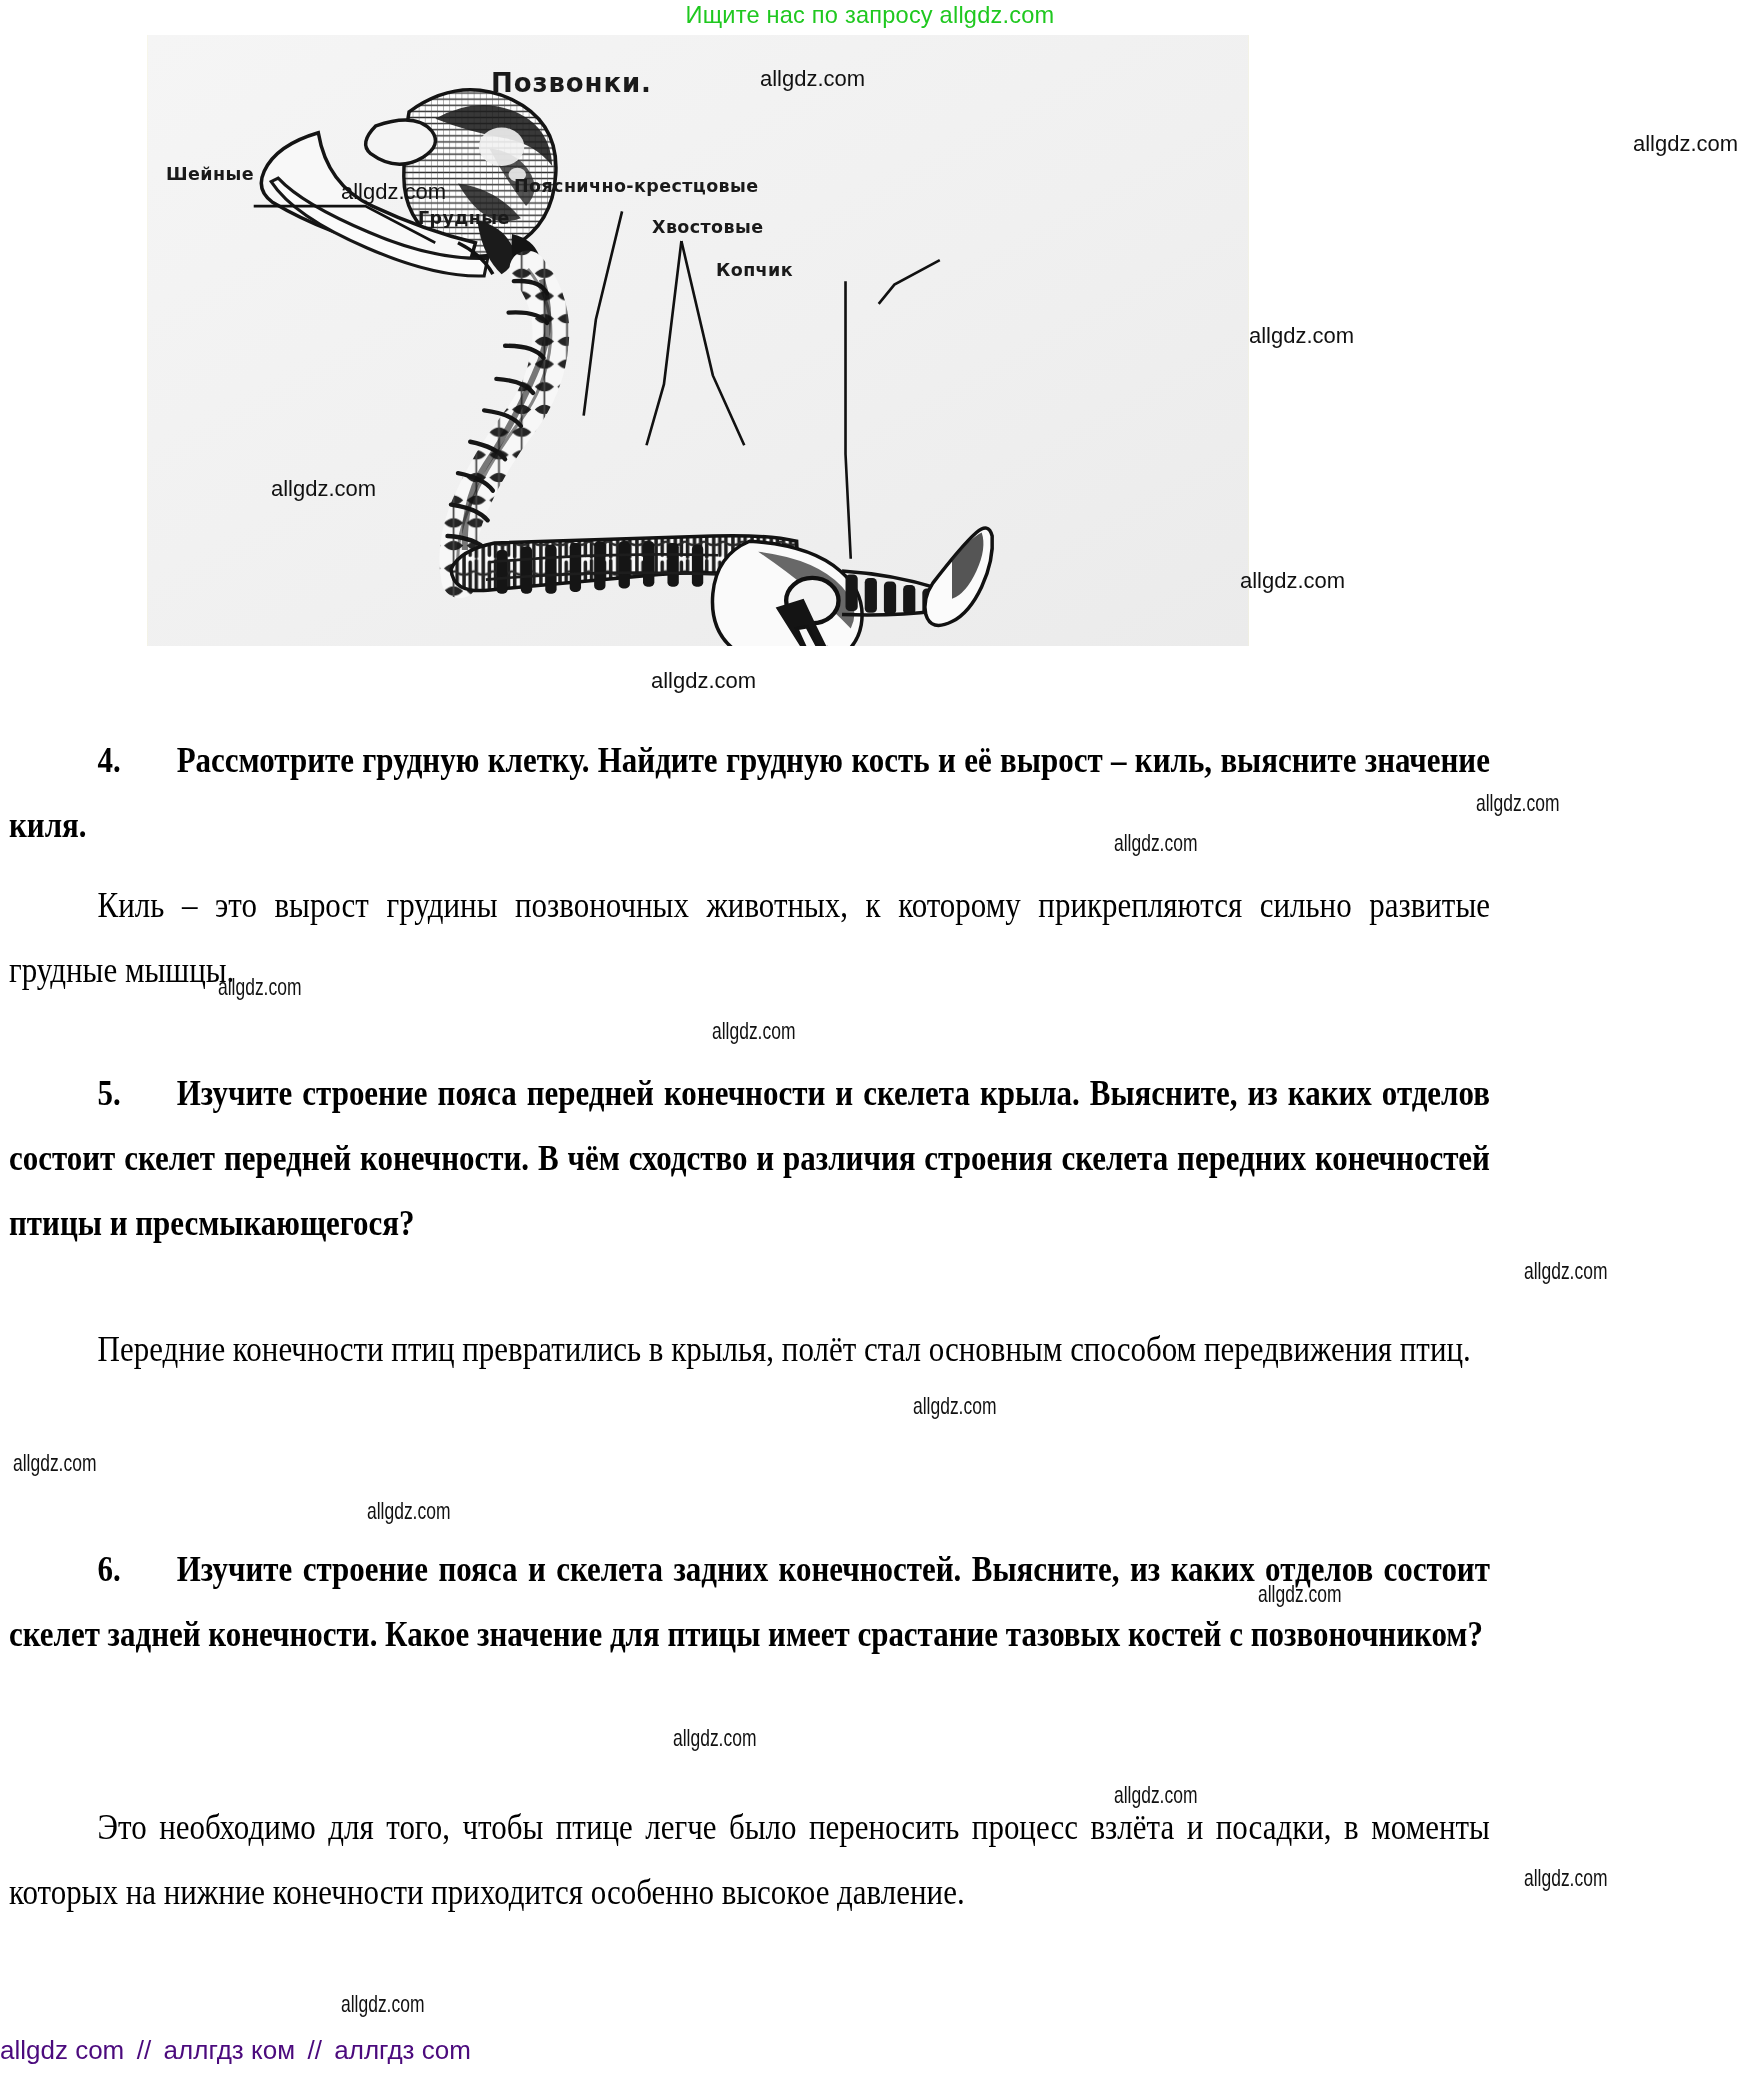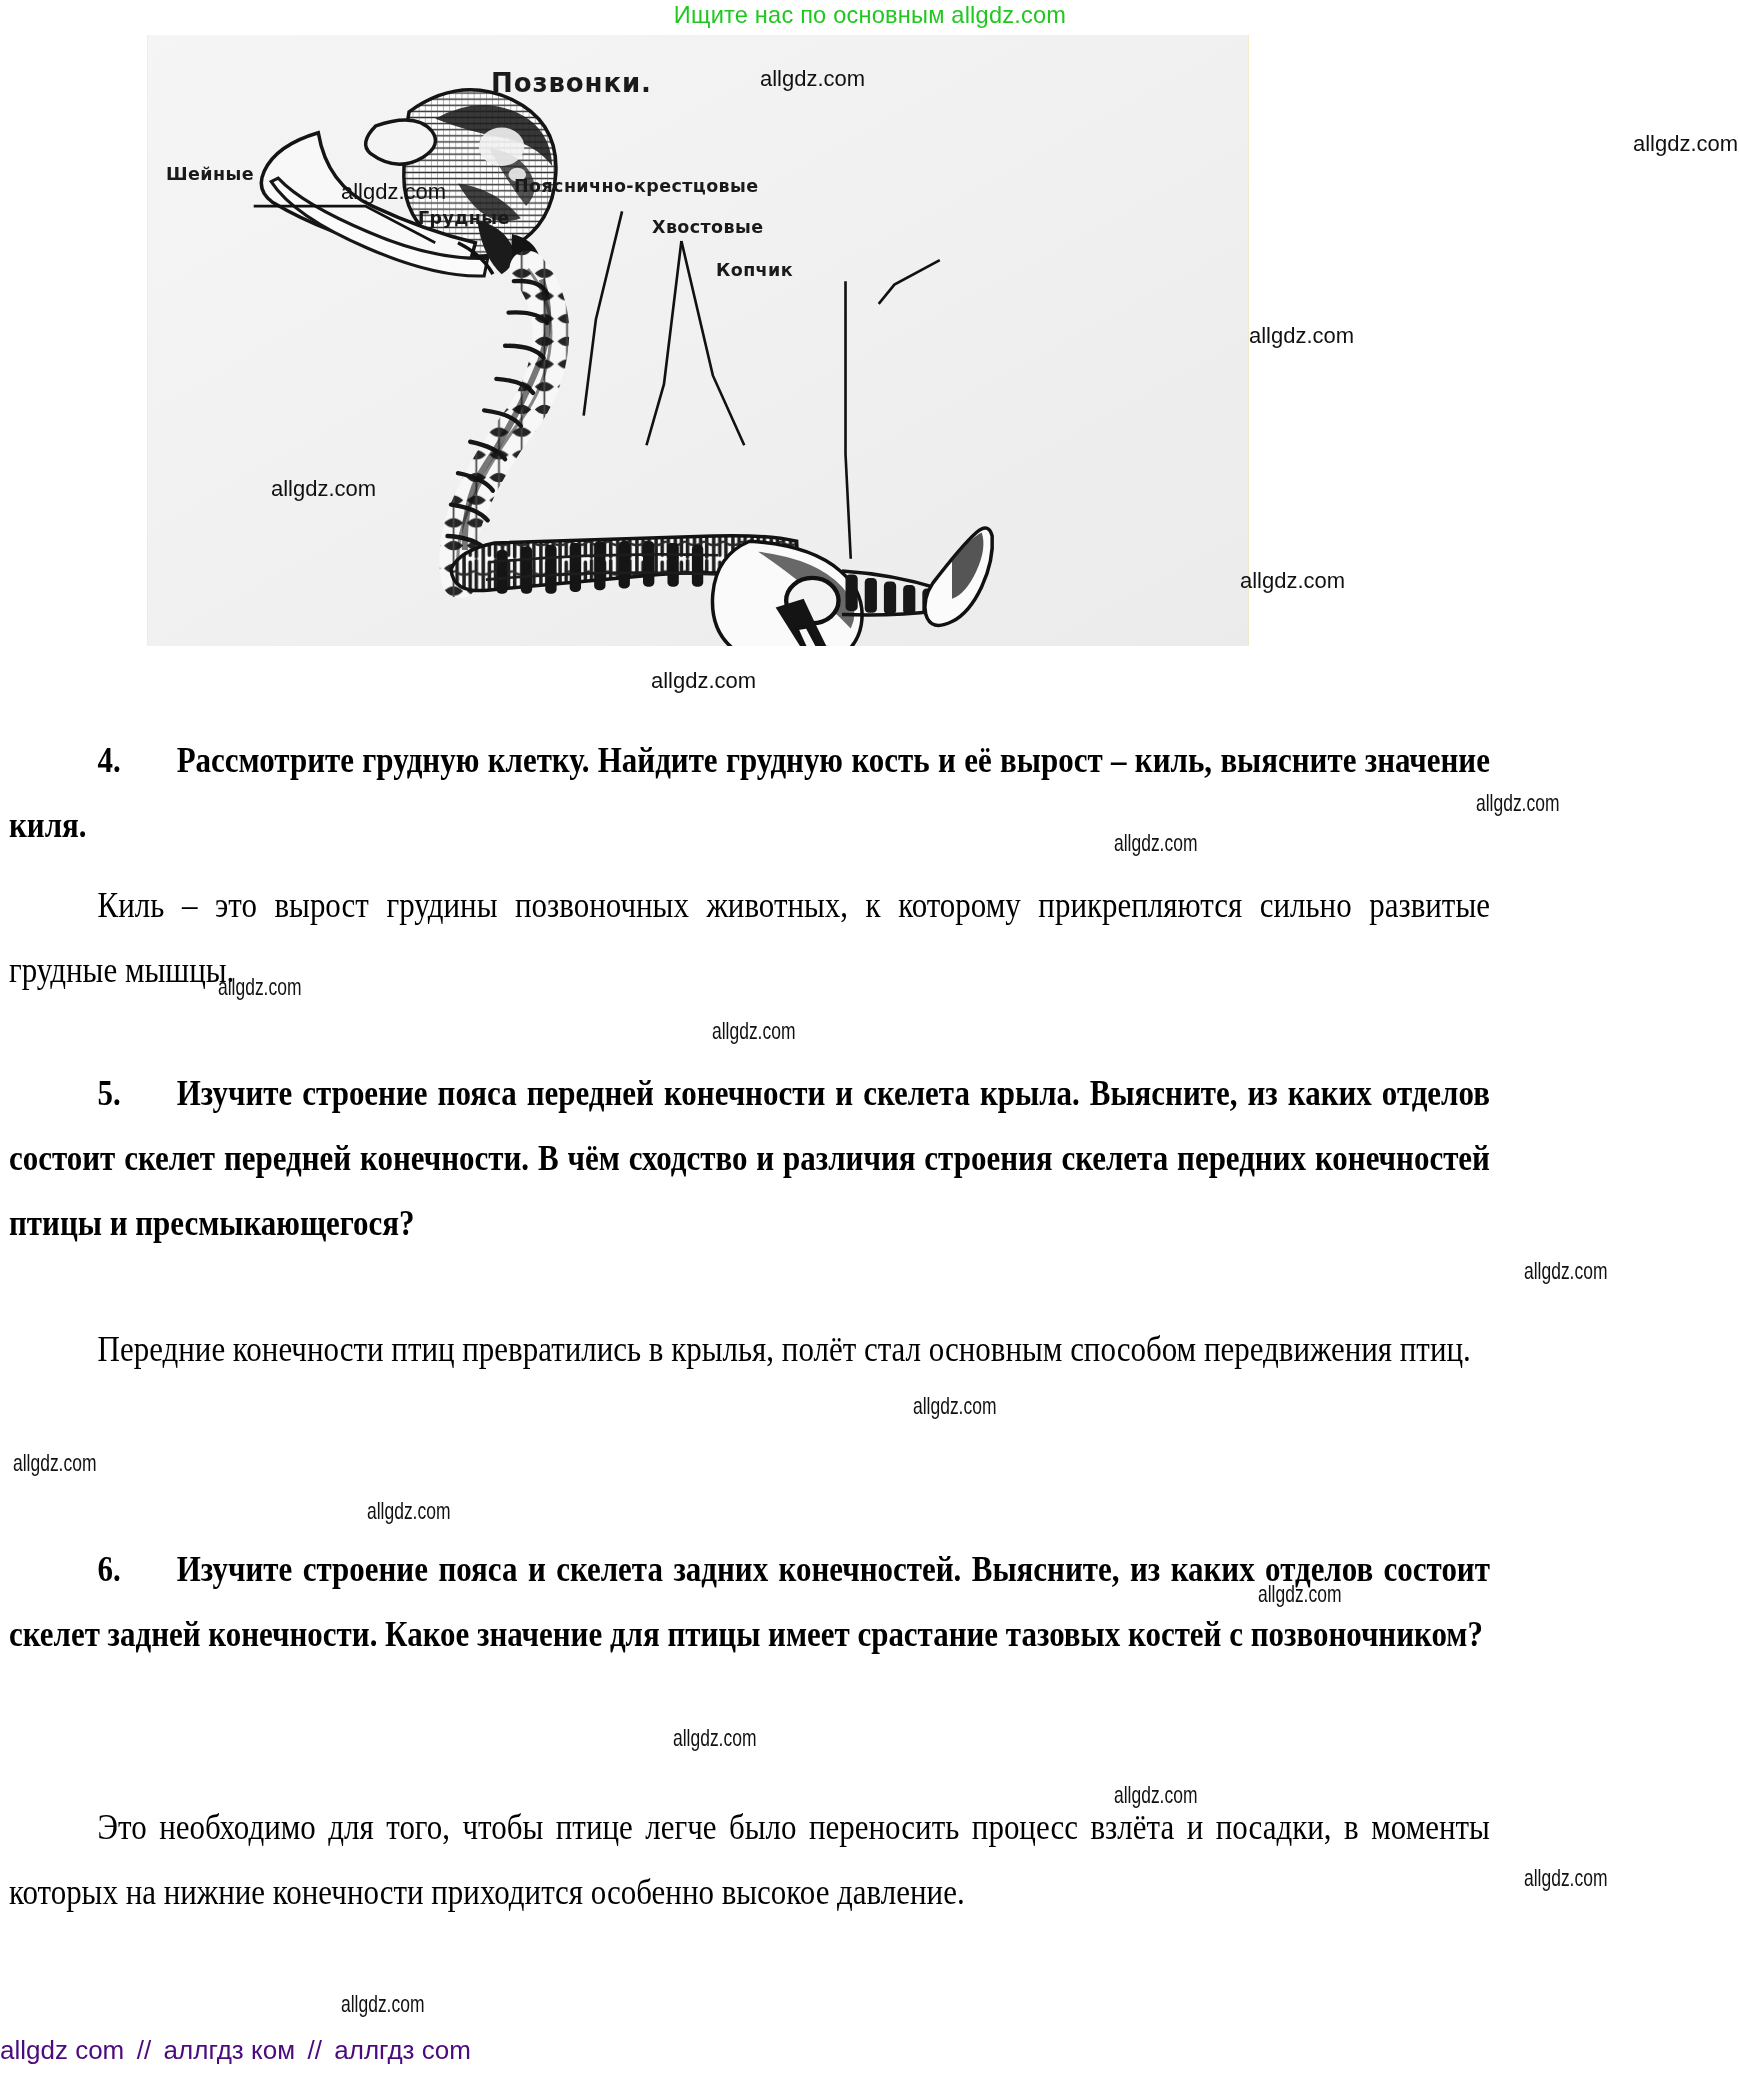--- a/index.html
+++ b/index.html
@@ -29,21 +29,21 @@
     white-space: nowrap;
   }
 
   
   #figure-block {
     position: absolute;
     left: 147px;
     top: 35px;
     width: 1102px;
     height: 611px;
-    background: #fde047;
+    background: #fef9c3;
     overflow: hidden;
   }
   #figure-svg { position: absolute; left: 0; top: 0; }
 
   .fig-label {
     position: absolute;
     font-family: "DejaVu Sans", sans-serif;
     font-weight: bold;
     color: #1a1a1a;
     white-space: nowrap;
@@ -98,21 +98,21 @@
     font-family: "Liberation Sans", sans-serif;
     font-size: 26px;
     color: #4b0a7d;
     white-space: nowrap;
   }
   #footer .sep { color: #4b0a7d; padding: 0 5.2px; }
 </style>
 </head>
 <body>
 
-<div id="search-banner" style="color: rgb(31, 200, 31);">Ищите нас по основным allgdz.com</div>
+<div id="search-banner" style="color: rgb(31, 200, 31);">Ищите нас по запросу allgdz.com</div>
 
 <div id="figure-block">
 
   <svg id="figure-svg" width="1102" height="611" viewBox="0 0 1262 700" aria-hidden="true">
     <defs>
       <linearGradient id="bgGrad" x1="0" y1="0" x2="1" y2="1">
         <stop offset="0%" stop-color="#f5f5f5"></stop>
         <stop offset="55%" stop-color="#f0f0f0"></stop>
         <stop offset="100%" stop-color="#ebebeb"></stop>
       </linearGradient>

